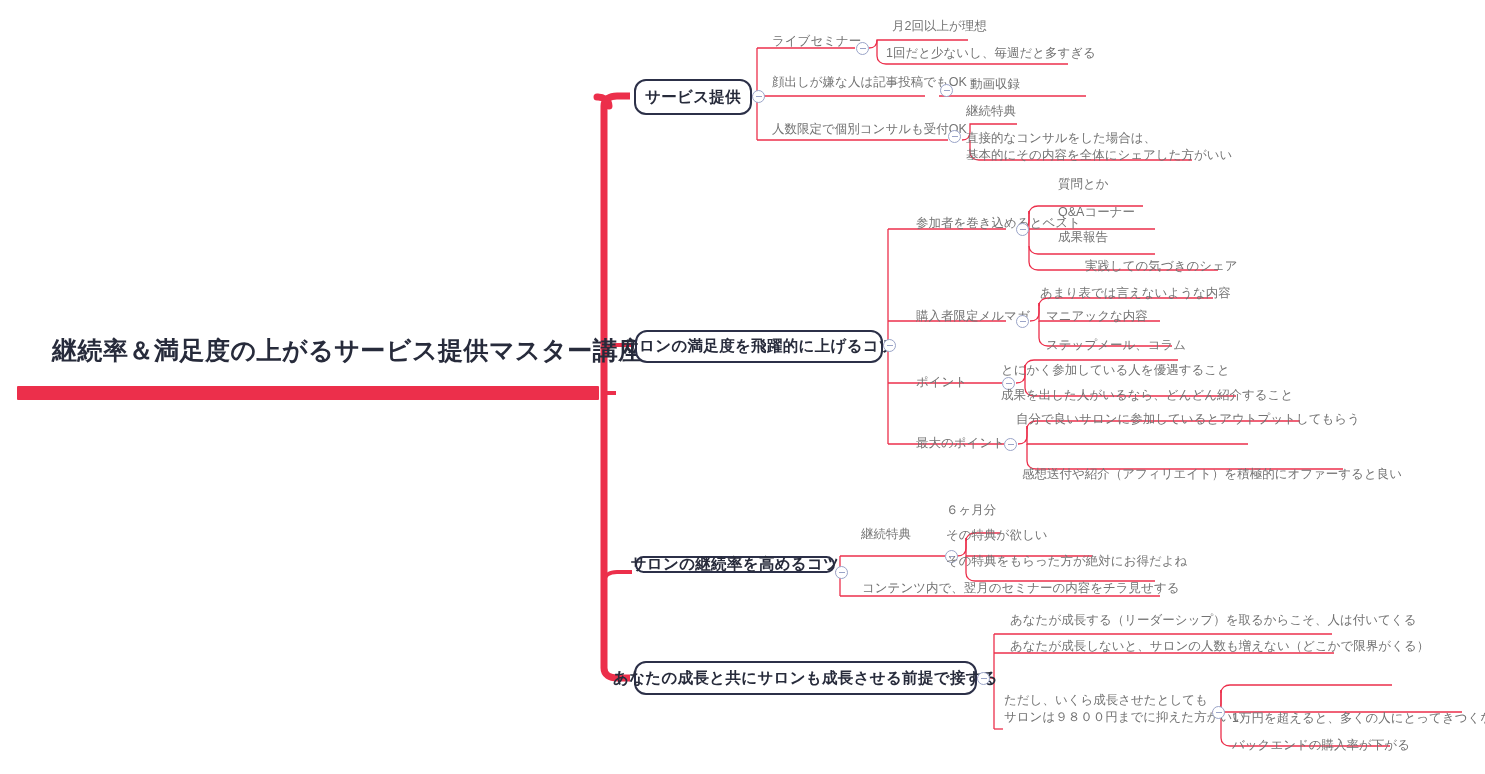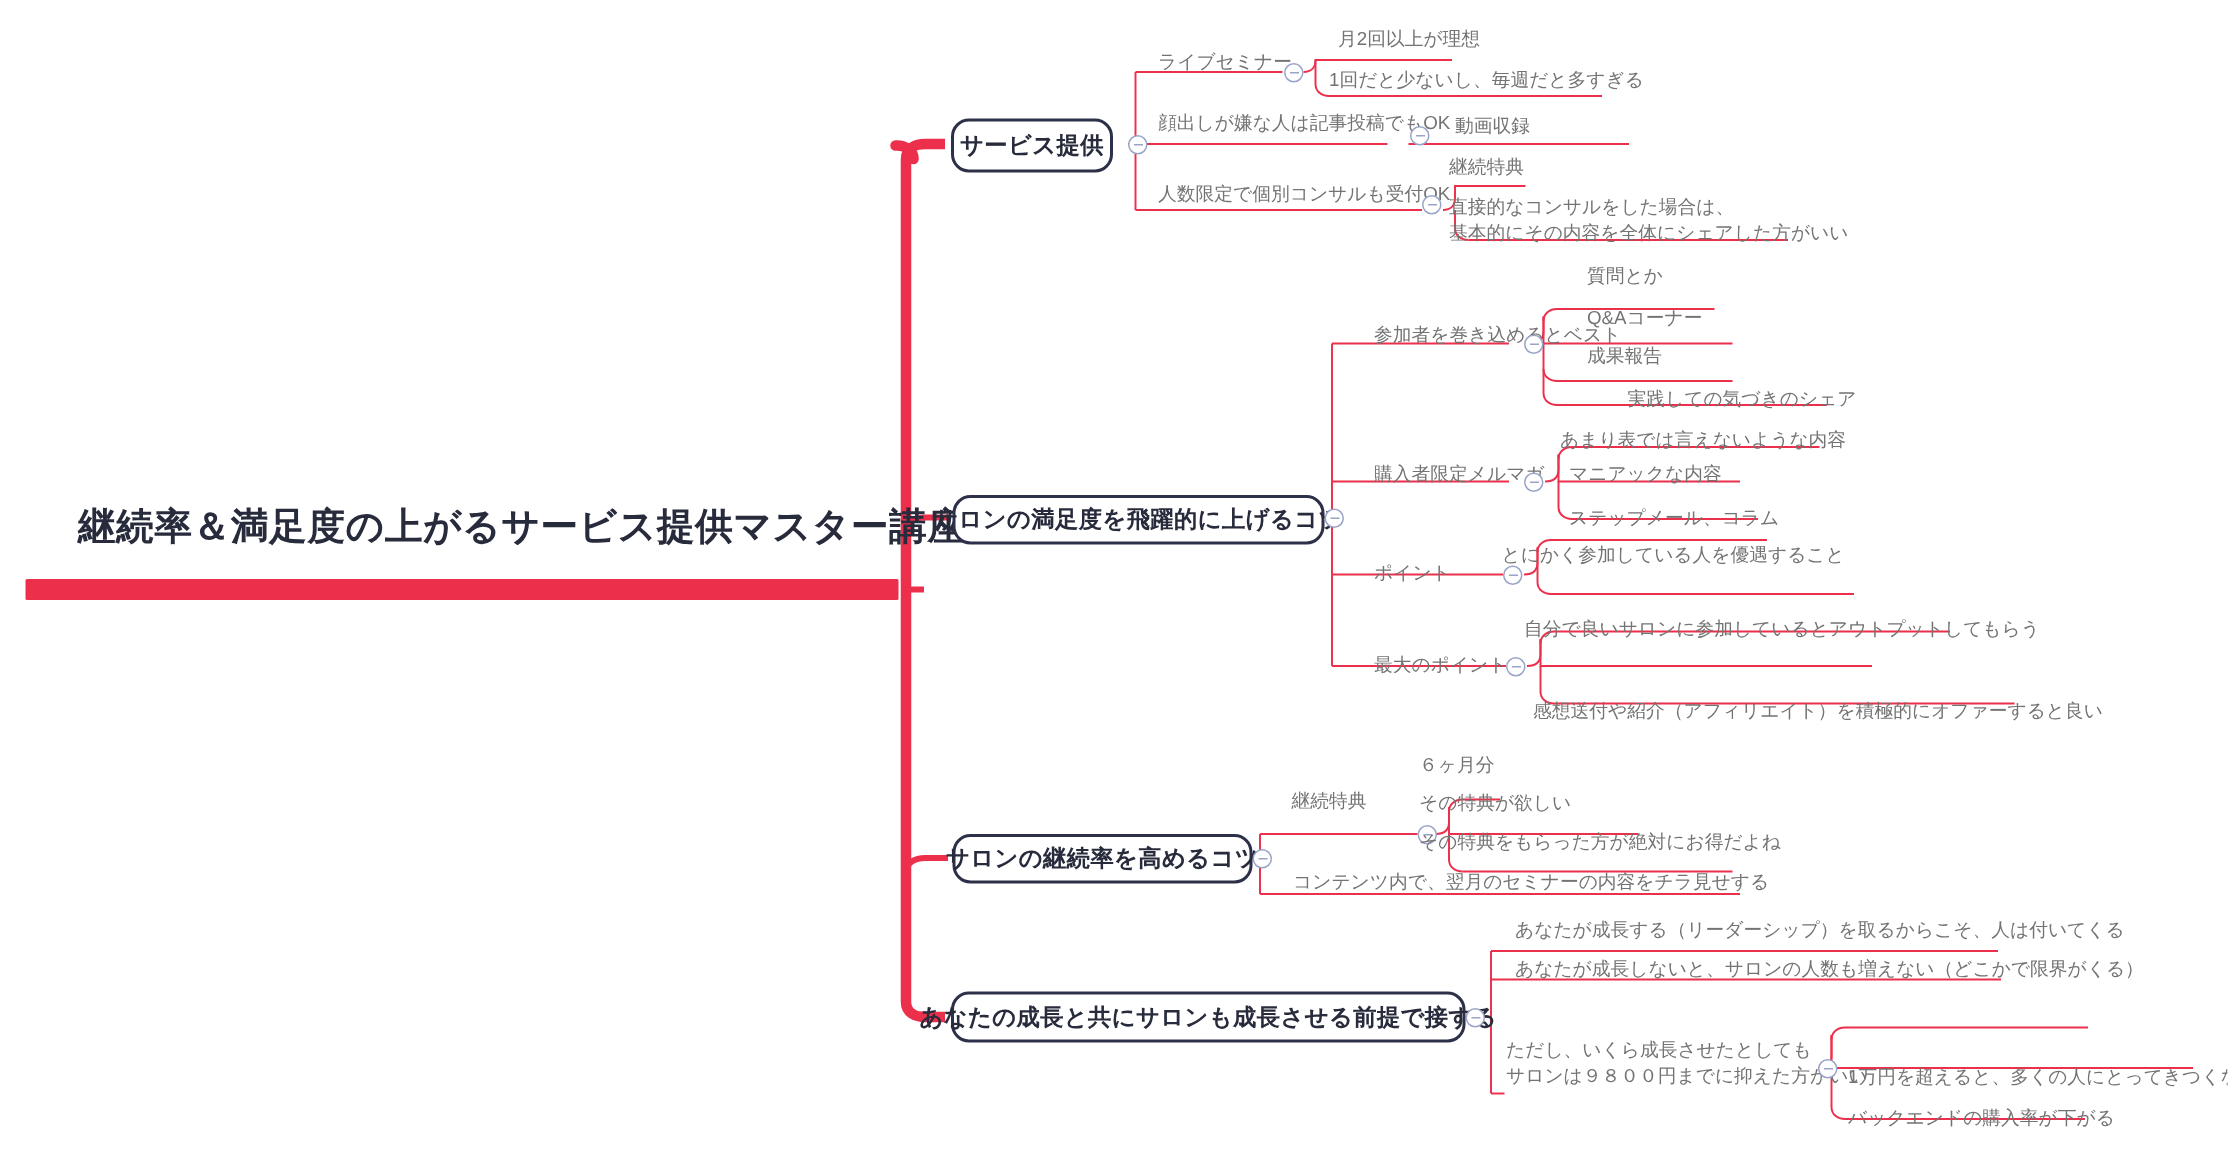--- a/index.html
+++ b/index.html
@@ -173,31 +173,31 @@
       <path d="M1221,693 C1221,688 1225,685 1230,685 L1392,685"></path>
       <path d="M1221,690 L1221,712 L1462,712"></path>
       <path d="M1221,712 L1221,738 C1221,743 1225,746 1230,746 L1230,746"></path>
       <path d="M1230,746 L1390,746"></path>
     </g>
   </svg>
 
   <div class="root-title" style="left:52px;top:334px;">継続率＆満足度の上がるサービス提供マスター講座</div>
   <div class="root-bar" style="left:17px;top:386px;width:582px;height:14px;"></div>
 
-  <div class="l1" style="left:634px;top:79px;width:108px;height:36px;">
+  <div class="l1" style="left:634px;top:79px;width:118px;height:36px;">
     <span>サービス提供</span>
   </div>
   <div class="toggle" style="left:752px;top:90px;"></div>
 
   <div class="l1" style="left:635px;top:330px;width:248px;height:33px;">
     <span>サロンの満足度を飛躍的に上げるコツ</span>
   </div>
   <div class="toggle" style="left:883px;top:339px;"></div>
 
-  <div class="l1" style="left:635px;top:556px;width:200px;height:33px;">
+  <div class="l1" style="left:635px;top:556px;width:200px;height:17px;">
     <span>サロンの継続率を高めるコツ</span>
   </div>
   <div class="toggle" style="left:835px;top:566px;"></div>
 
   <div class="l1" style="left:634px;top:661px;width:343px;height:34px;">
     <span>あなたの成長と共にサロンも成長させる前提で接する</span>
   </div>
   <div class="toggle" style="left:977px;top:672px;"></div>
 
   <div class="node-text l2" style="left:772px;top:33px;">ライブセミナー</div>
@@ -224,20 +224,21 @@
 
   <div class="node-text l2" style="left:916px;top:308px;">購入者限定メルマガ</div>
   <div class="toggle" style="left:1016px;top:315px;"></div>
   <div class="node-text l3" style="left:1040px;top:285px;">あまり表では言えないような内容</div>
   <div class="node-text l3" style="left:1046px;top:308px;">マニアックな内容</div>
   <div class="node-text l3" style="left:1046px;top:337px;">ステップメール、コラム</div>
 
   <div class="node-text l2" style="left:916px;top:374px;">ポイント</div>
   <div class="toggle" style="left:1002px;top:377px;"></div>
   <div class="node-text l3" style="left:1001px;top:362px;">とにかく参加している人を優遇すること</div>
+  <div class="node-text l3" style="left:1001px;top:387px;">成果を出した人がいるなら、どんどん紹介すること</div>
 
   <div class="node-text l2" style="left:916px;top:435px;">最大のポイント</div>
   <div class="toggle" style="left:1004px;top:438px;"></div>
   <div class="node-text l3" style="left:1016px;top:411px;">自分で良いサロンに参加しているとアウトプットしてもらう</div>
   <div class="node-text l3" style="left:1022px;top:466px;">感想送付や紹介（アフィリエイト）を積極的にオファーすると良い</div>
 
   <div class="node-text l2" style="left:861px;top:526px;">継続特典</div>
   <div class="toggle" style="left:945px;top:550px;"></div>
   <div class="node-text l3" style="left:946px;top:502px;">６ヶ月分</div>
   <div class="node-text l3" style="left:946px;top:527px;">その特典が欲しい</div>

